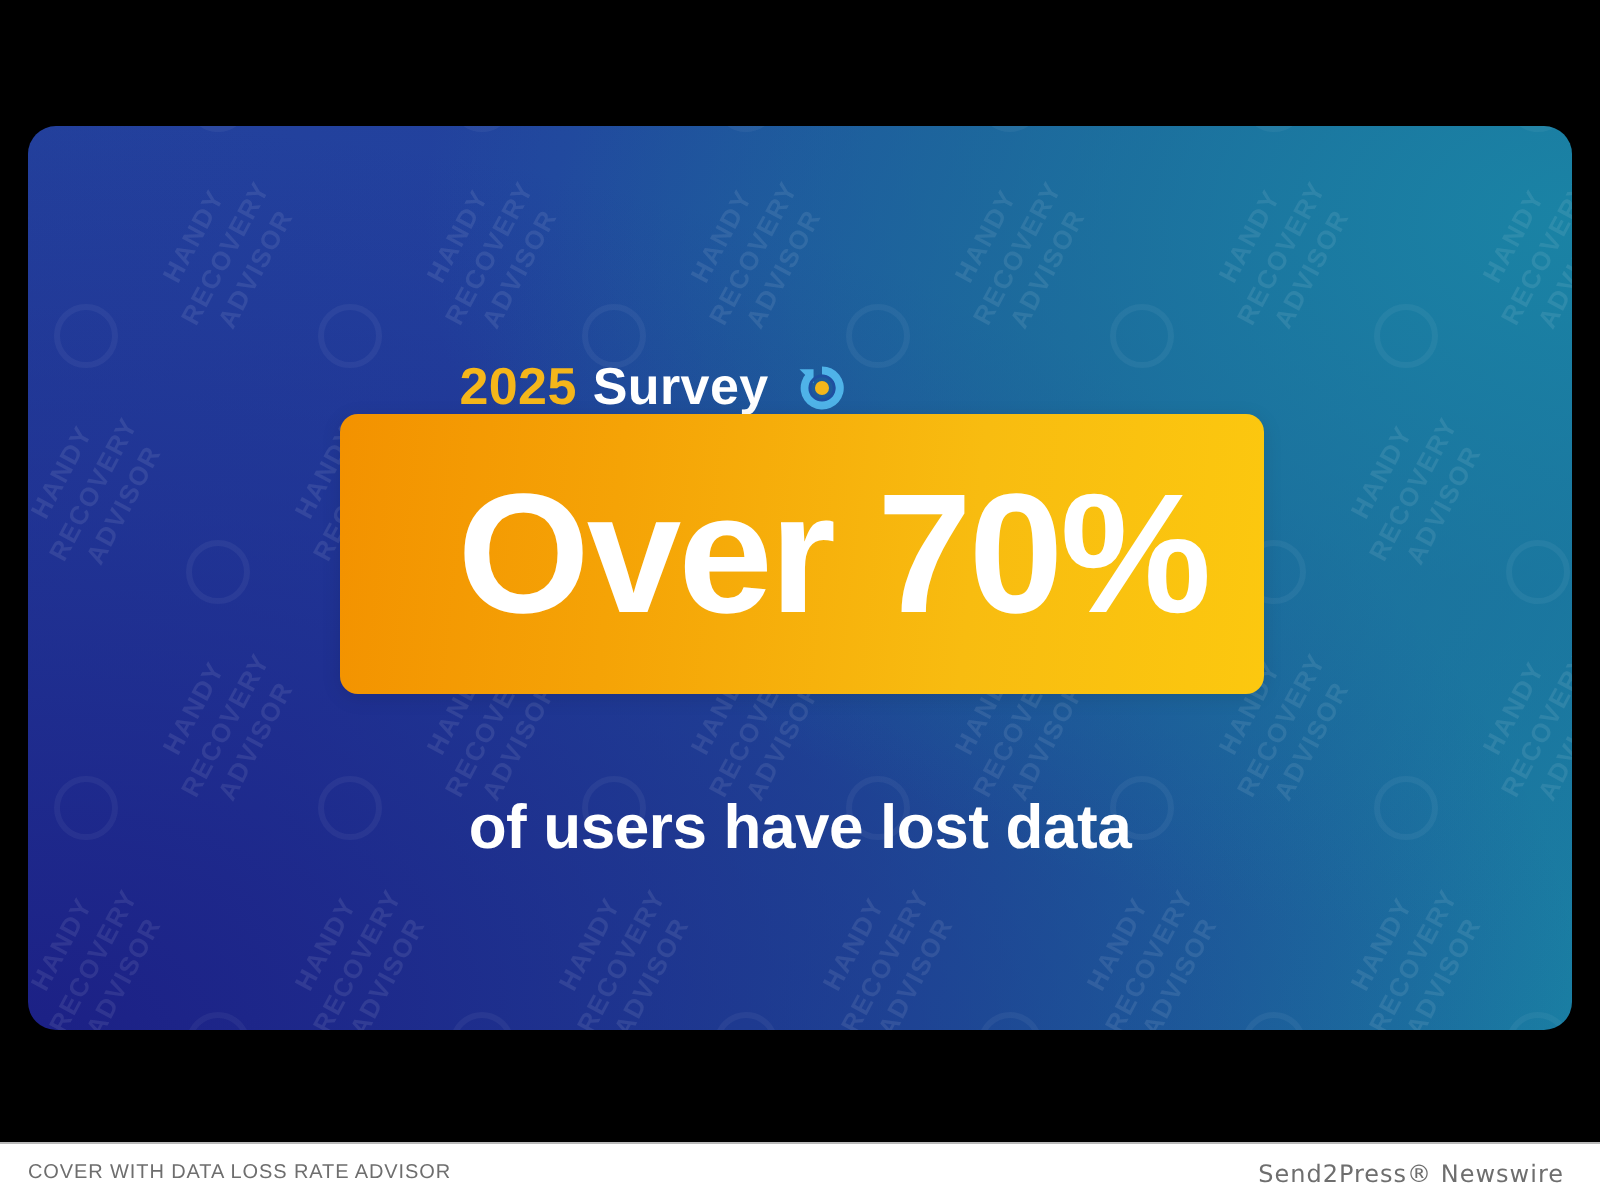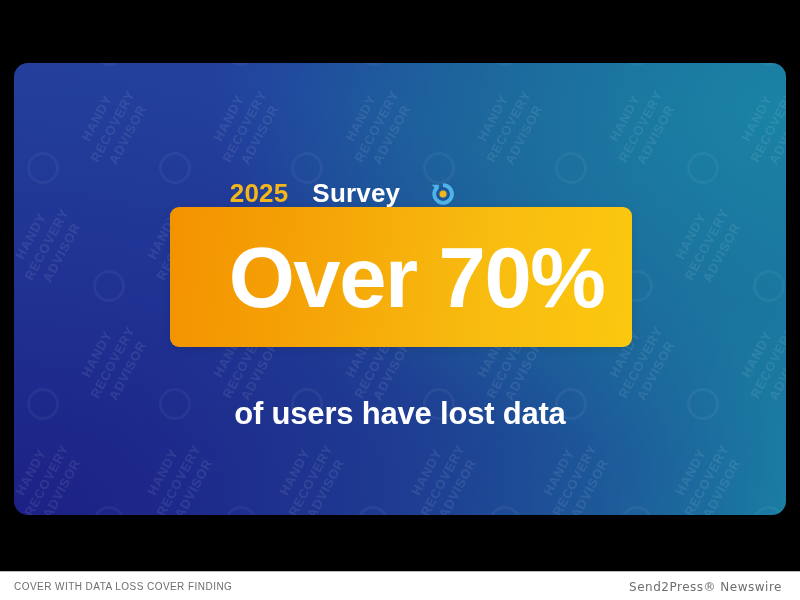--- a/index.html
+++ b/index.html
@@ -65,27 +65,27 @@
   .wm-mark {
     position: absolute;
     border: 3px solid #ffffff;
     border-radius: 50%;
     opacity: 0.55;
   }
 
   
   .header-row {
     position: absolute;
-    left: 16px;
+    left: 0;
     top: 115px;
     width: 630px;
     display: flex;
     align-items: center;
     justify-content: center;
-    gap: 26px;
+    gap: 10px;
   }
   .hdr-year {
     color: #f5b61a;
     font-size: 26px;
     font-weight: 600;
     letter-spacing: 0.2px;
   }
   .hdr-survey {
     color: #ffffff;
     font-size: 26px;
@@ -265,15 +265,15 @@
     </div>
 
     <div class="subtitle">
       <span class="subtitle-line">of users have lost data</span>
     </div>
 
   </div>
 </div>
 
 <div class="caption-bar">
-  <span class="caption-left">COVER WITH DATA LOSS COVER FINDING</span>
+  <span class="caption-left">COVER WITH DATA LOSS RATE ADVISOR</span>
   <span class="caption-right">Send2Press® Newswire</span>
 </div>
 
 </body></html>

